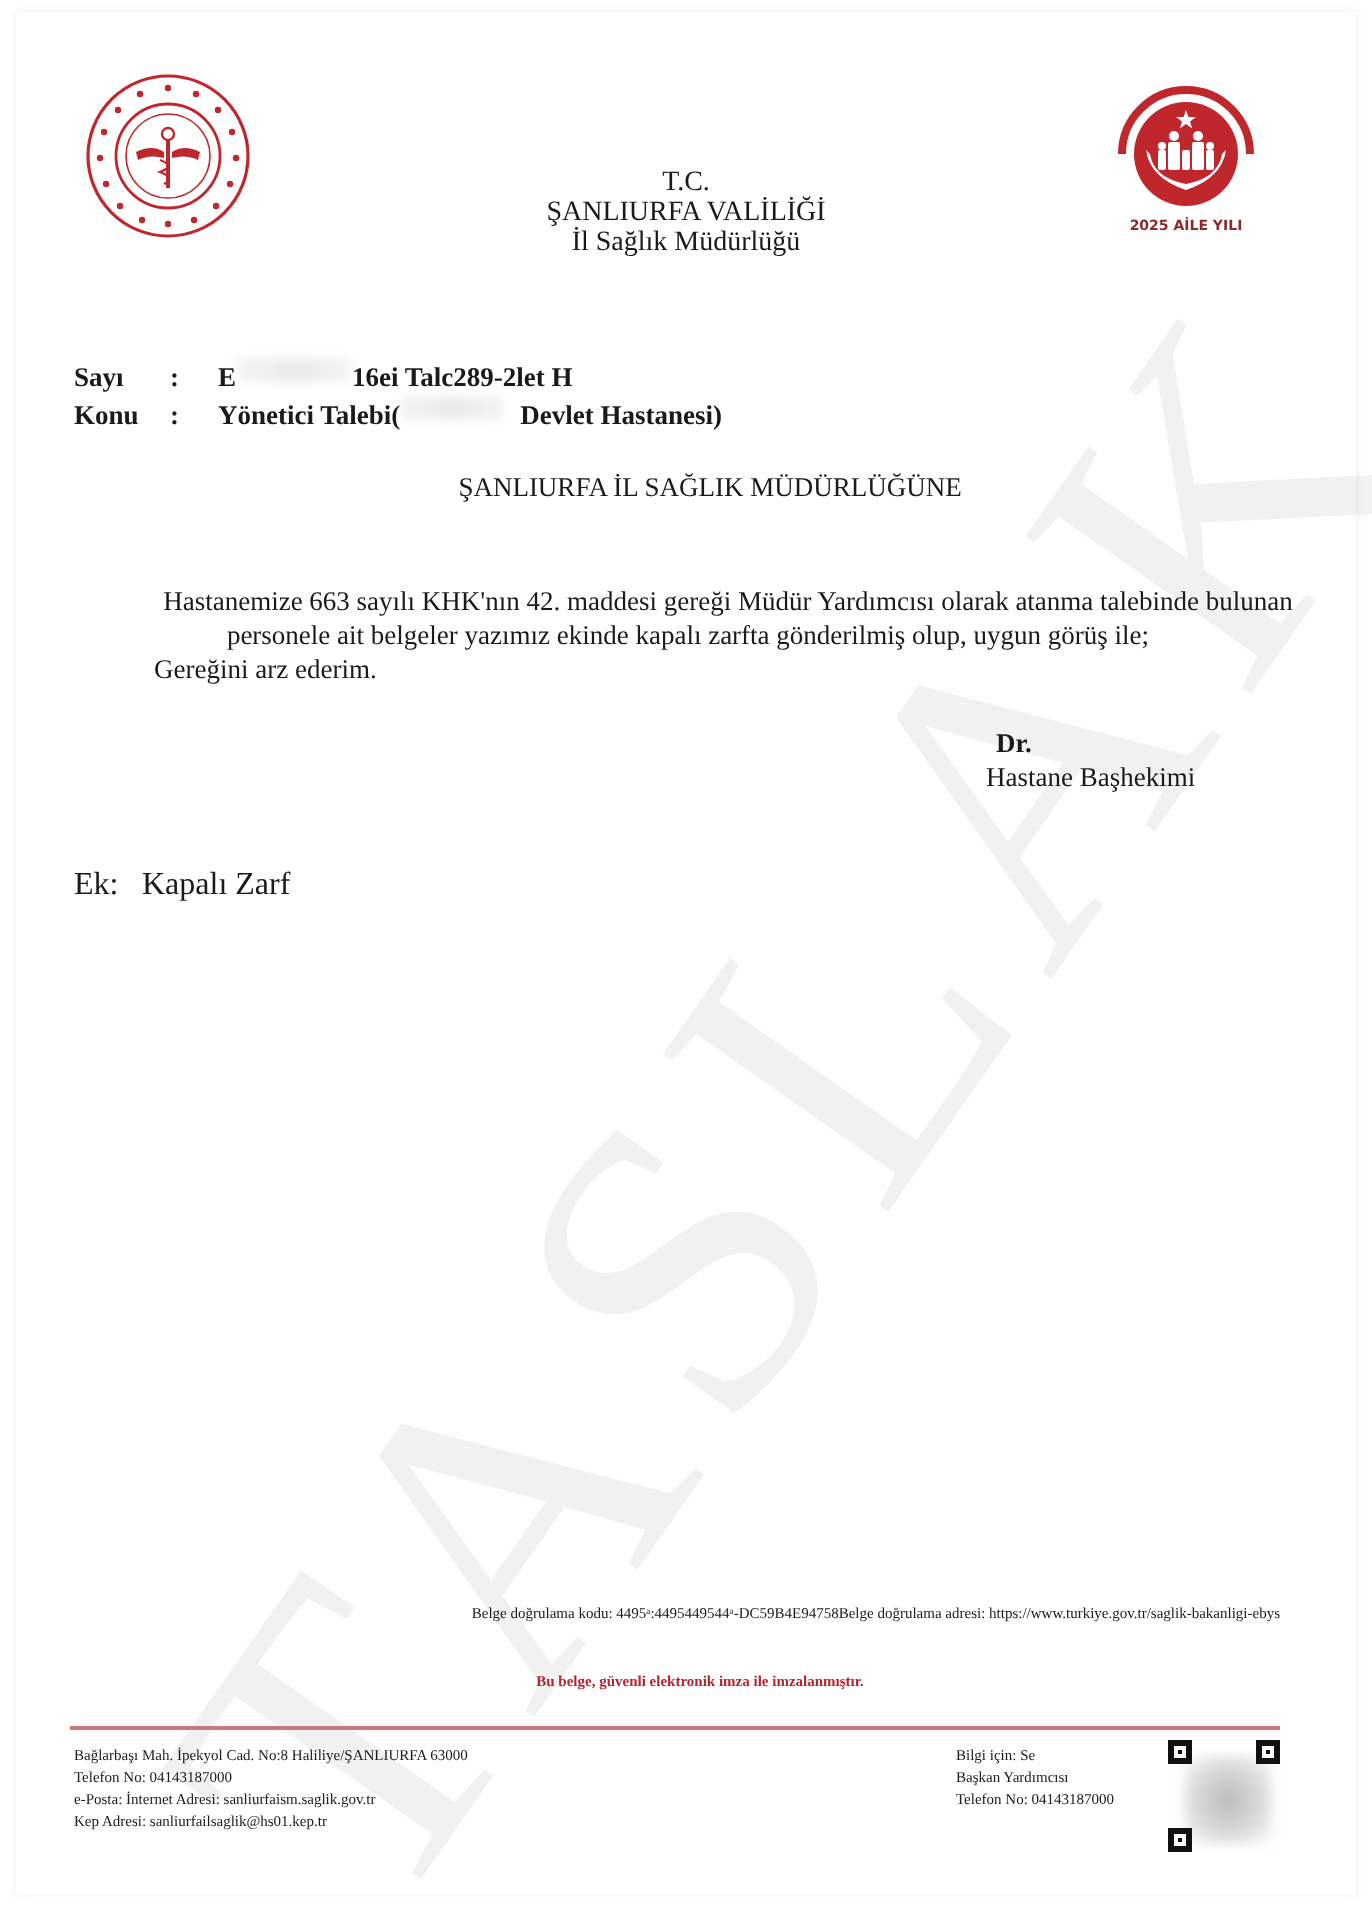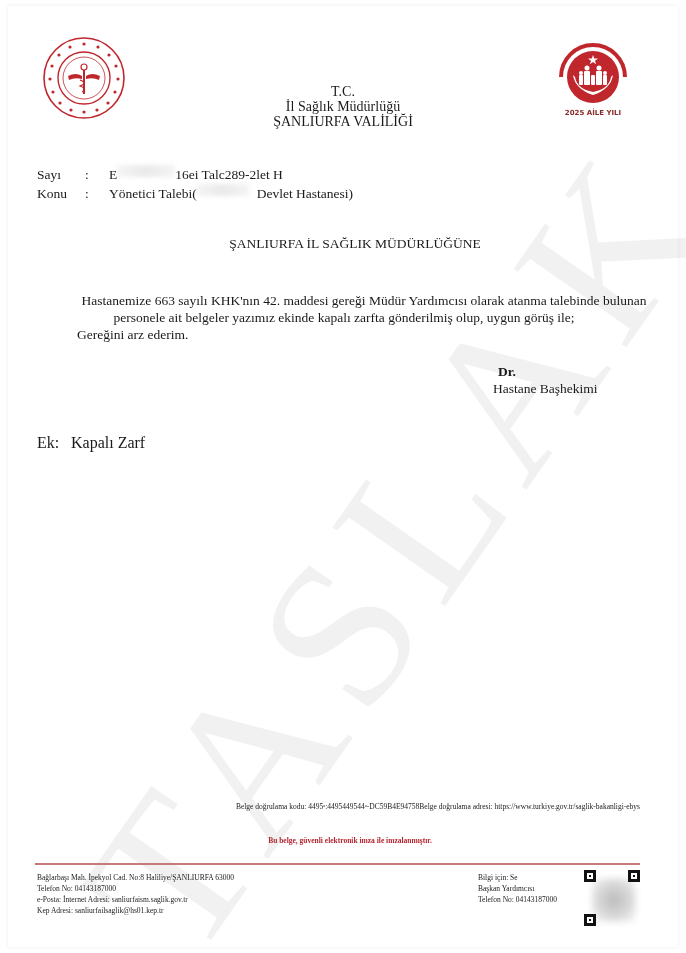--- a/index.html
+++ b/index.html
@@ -8,21 +8,21 @@
   .page { position:absolute; left:0; top:0; width:686px; height:953px; background:#fff; }
   .page-shadow { position:absolute; left:8px; top:6px; width:670px; height:941px;
                  box-shadow:0 0 4px rgba(0,0,0,0.08); pointer-events:none; }
   .watermark { position:absolute; left:-40px; top:470px; width:820px; text-align:center;
                font-size:210px; letter-spacing:18px; color:rgba(0,0,0,0.055);
                transform:rotate(-55deg); transform-origin:50% 50%; white-space:nowrap;
                font-family:"Liberation Serif", serif; pointer-events:none; }
   .logo-left { position:absolute; left:42px; top:36px; width:84px; height:84px; }
   .logo-right { position:absolute; left:551px; top:37px; width:84px; height:84px; }
   .header { position:absolute; left:0; top:84px; width:686px; text-align:center; font-size:14px; line-height:15px; }
-  .meta { position:absolute; left:37px; top:165px; font-size:13.5px; line-height:19px; }
+  .meta { position:absolute; left:37px; top:179px; font-size:13.5px; line-height:19px;font-weight:bold; }
   .meta .row { display:flex; }
   .meta .lbl { width:48px; }
   .meta .colon { width:24px; }
   .blur { display:inline-block; width:40px; height:12px; background:linear-gradient(90deg,rgba(200,200,200,0.2),rgba(220,220,220,0.6),rgba(200,200,200,0.2)); filter:blur(2px); vertical-align:middle; }
   .addressee { position:absolute; left:0; top:236px; width:686px; text-align:center; font-size:13.5px; padding-left:24px; box-sizing:border-box; }
   .body-text { position:absolute; left:37px; top:292px; width:614px; font-size:13.5px; line-height:17px; }
   .body-text p { margin:0; }
   .indent { text-indent:40px;text-align:center; }
   .closing { padding-left:40px; margin-top:0; }
   .signature { position:absolute; left:493px; top:363px; font-size:13.5px; line-height:17px; }
@@ -94,22 +94,22 @@
           <rect x="52" y="38" width="4" height="10" rx="1"></rect>
         <rect x="40" y="38" width="4" height="10" rx="1"></rect>
         <path d="M22 38 Q24 52 42 58 Q60 52 62 38 L60 40 Q58 52 42 55 Q26 52 24 40 Z"></path>
       </g>
       <text x="42" y="78" text-anchor="middle" font-size="7" font-weight="bold" fill="#8a2a2a" font-family="DejaVu Sans, sans-serif">2025 AİLE YILI</text>
     </svg>
   </div>
 
   <div class="header">
     <div>T.C.</div>
+    <div>ŞANLIURFA VALİLİĞİ</div>
     <div>İl Sağlık Müdürlüğü</div>
-    <div>ŞANLIURFA VALİLİĞİ</div>
   </div>
 
   <div class="meta">
     <div class="row">
       <span class="lbl">Sayı</span>
       <span class="colon">:</span>
       <span>E</span>
       <span class="blur" style="width:58px;"></span>
       <span>16ei Talc289-2let H</span>
     </div>

